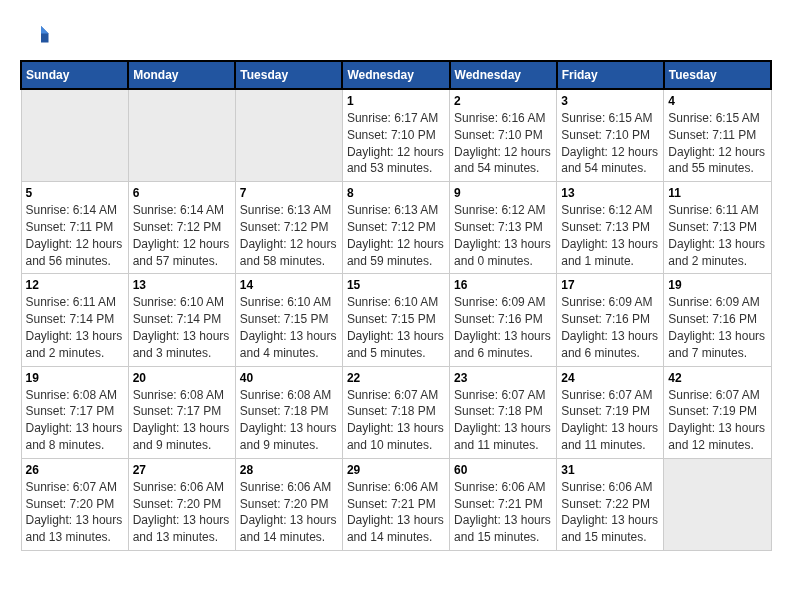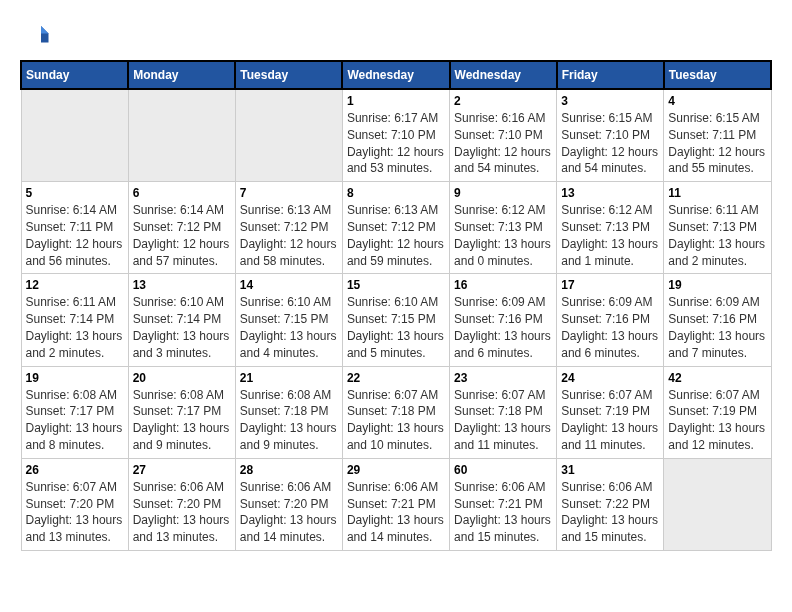--- a/index.html
+++ b/index.html
@@ -210,21 +210,21 @@
       <tr>
         <td>
           <div class="day-num">19</div>
           <div class="day-info">Sunrise: 6:08 AM<br>Sunset: 7:17 PM<br>Daylight: 13 hours and 8 minutes.</div>
         </td>
         <td>
           <div class="day-num">20</div>
           <div class="day-info">Sunrise: 6:08 AM<br>Sunset: 7:17 PM<br>Daylight: 13 hours and 9 minutes.</div>
         </td>
         <td>
-          <div class="day-num">21</div>
+          <div class="day-num">40</div>
           <div class="day-info">Sunrise: 6:08 AM<br>Sunset: 7:18 PM<br>Daylight: 13 hours and 9 minutes.</div>
         </td>
         <td>
           <div class="day-num">22</div>
           <div class="day-info">Sunrise: 6:07 AM<br>Sunset: 7:18 PM<br>Daylight: 13 hours and 10 minutes.</div>
         </td>
         <td>
           <div class="day-num">23</div>
           <div class="day-info">Sunrise: 6:07 AM<br>Sunset: 7:18 PM<br>Daylight: 13 hours and 11 minutes.</div>
         </td>

